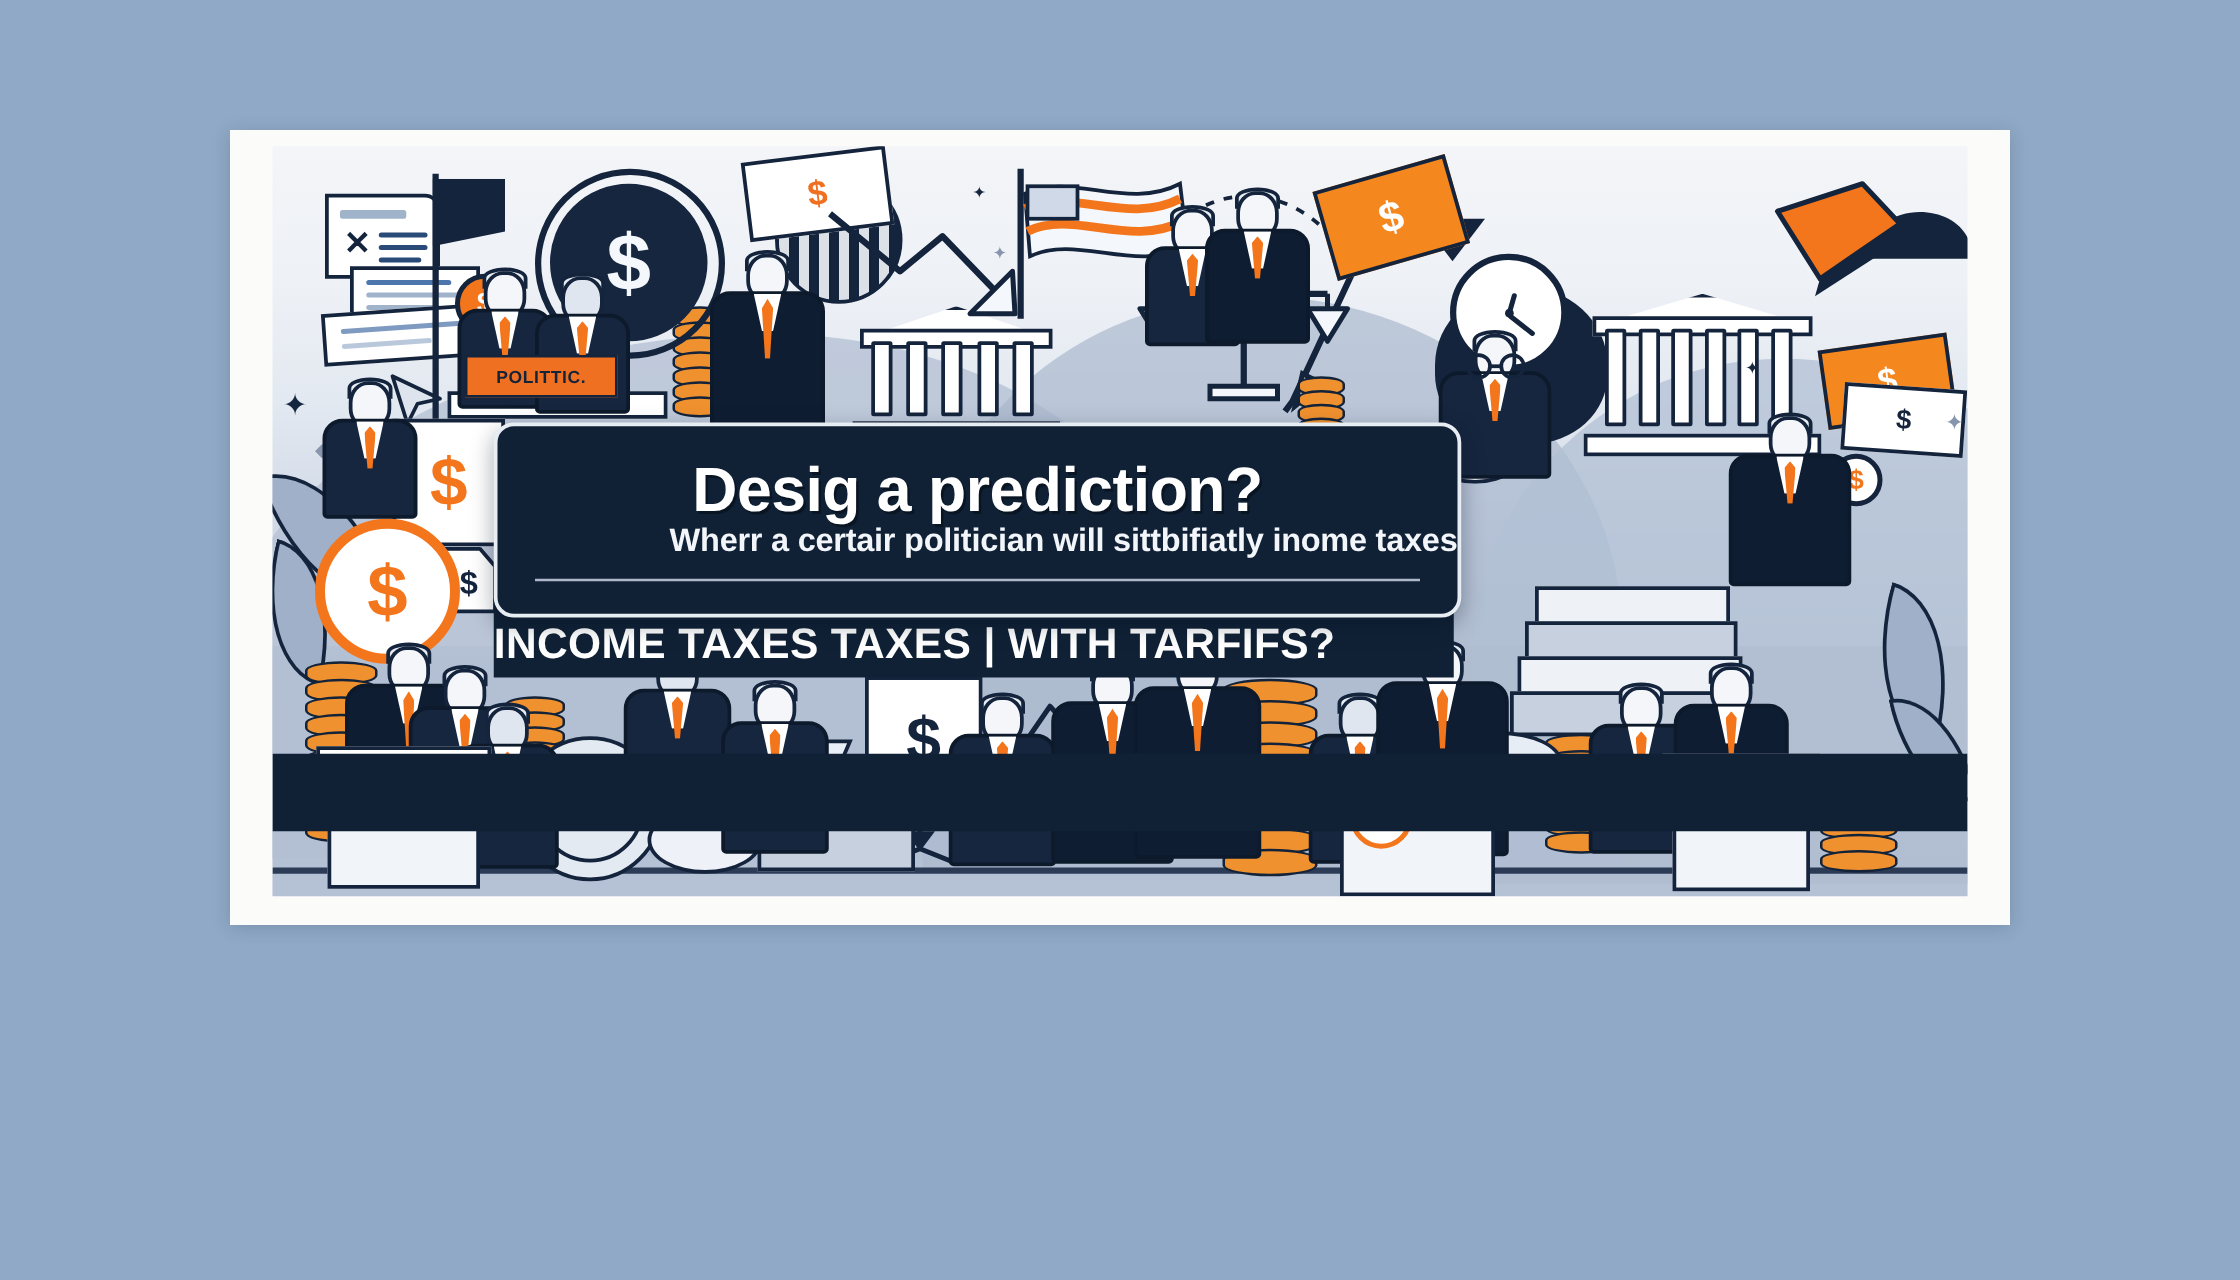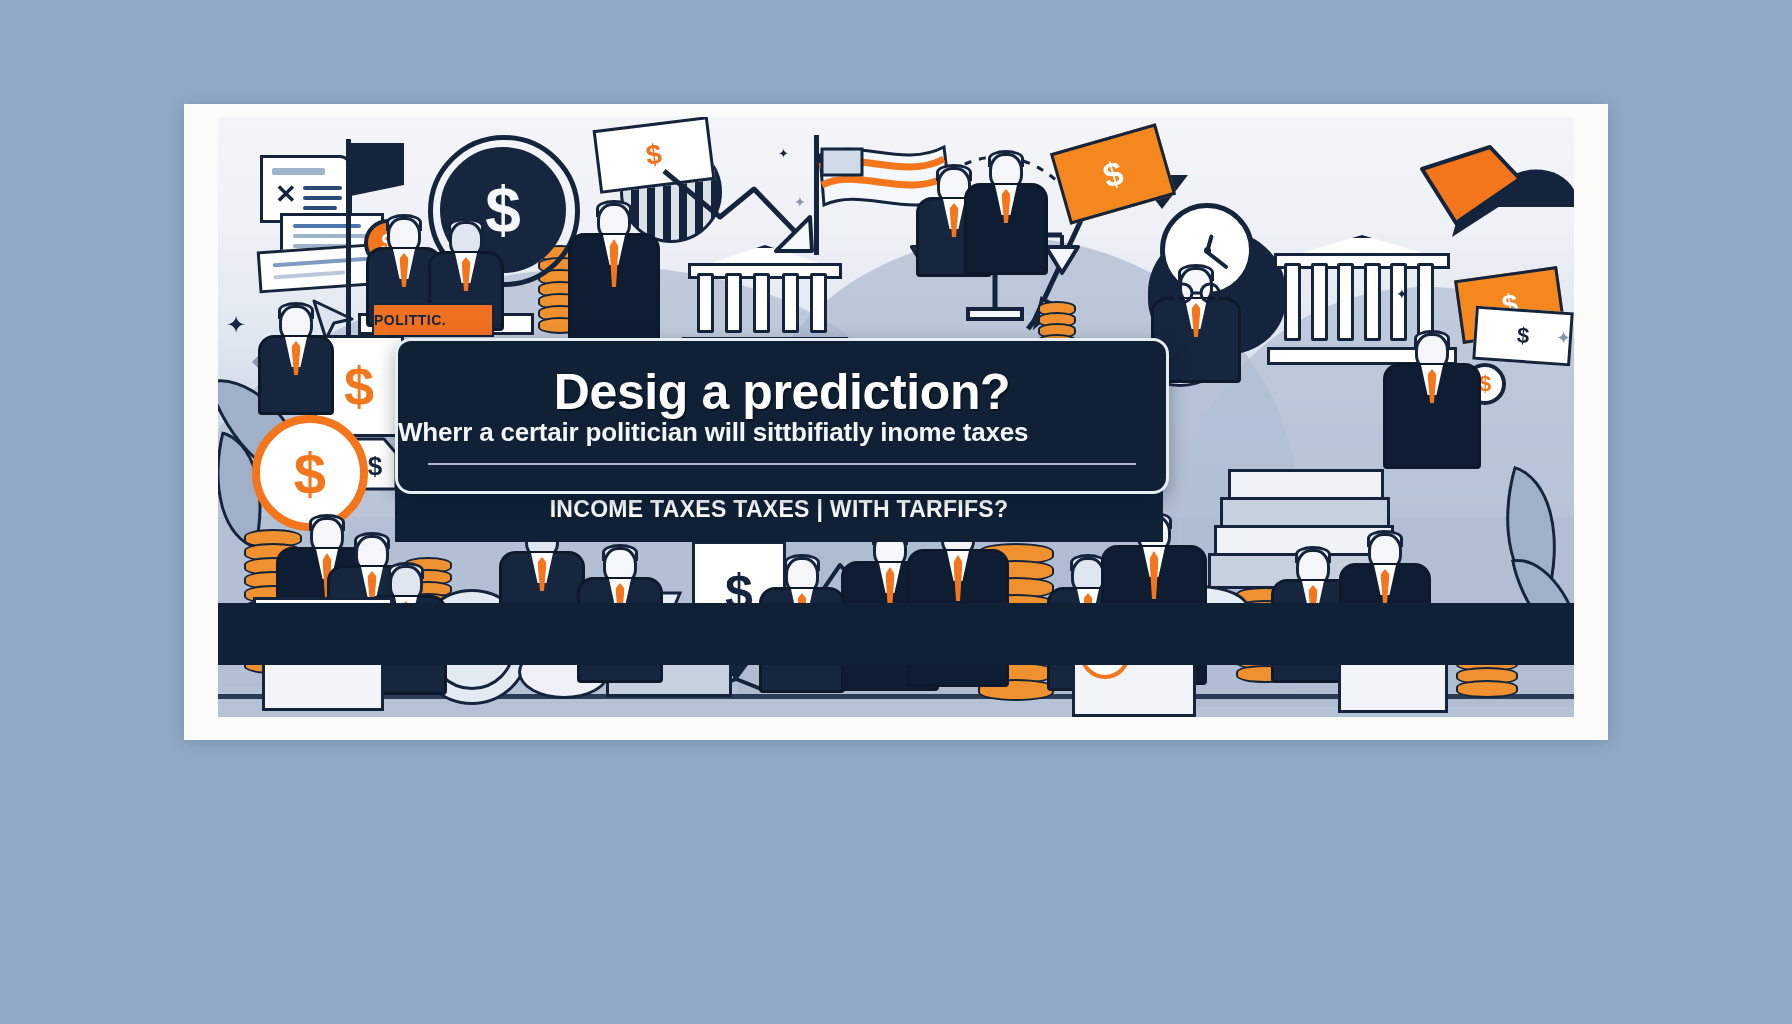--- a/index.html
+++ b/index.html
@@ -56,60 +56,59 @@
     position:absolute;left:0;right:0;top:22px;
     text-align:center;
     color:#ffffff;
     font-size:50px;font-weight:700;
     letter-spacing:-.4px;
     text-shadow:2px 2px 0 rgba(0,0,0,.35);
     white-space:nowrap;
   }
   .plaque .subtitle{
     position:absolute;left:0;right:0;top:76px;
-    text-align:left;
+    text-align:right;
     color:#f2f5f9;
     font-size:26px;font-weight:600;
     letter-spacing:-.2px;
     white-space:nowrap;
   }
   .plaque .rule{
     position:absolute;left:30px;right:30px;top:122px;
     height:2px;background:#c9d4e2;opacity:.85;
   }
   
   .band{
     position:absolute;
     left:395px;top:486px;
     width:768px;height:56px;
     background:#102136;
     z-index:39;
   }
   .band .bandtext{
     position:absolute;left:0;right:0;top:10px;
-    text-align:center;
     color:#ffffff;
-    font-size:23px;font-weight:700;
+    font-size:34px;font-weight:700;
     letter-spacing:.3px;
     white-space:nowrap;
   }
   
   .darkbar{
     position:absolute;left:0;right:0;top:486px;height:62px;
     background:#102136;z-index:38;
   }
 
   
   .politic-banner{
-    position:absolute;left:372px;top:303px;
+    position:absolute;left:372px;top:284px;
     width:118px;height:30px;
     background:#f07022;
     border:2px solid #14243c;
     z-index:30;
-    display:flex;align-items:center;
+    display:flex;align-items:center;justify-content:center;
   }
   .politic-banner span{
     color:#13233a;font-size:14px;font-weight:700;letter-spacing:.5px;
   }
 
   
   .coin-stack{position:absolute;z-index:20;}
   .coin-stack i{
     display:block;
     background:#f0912f;

